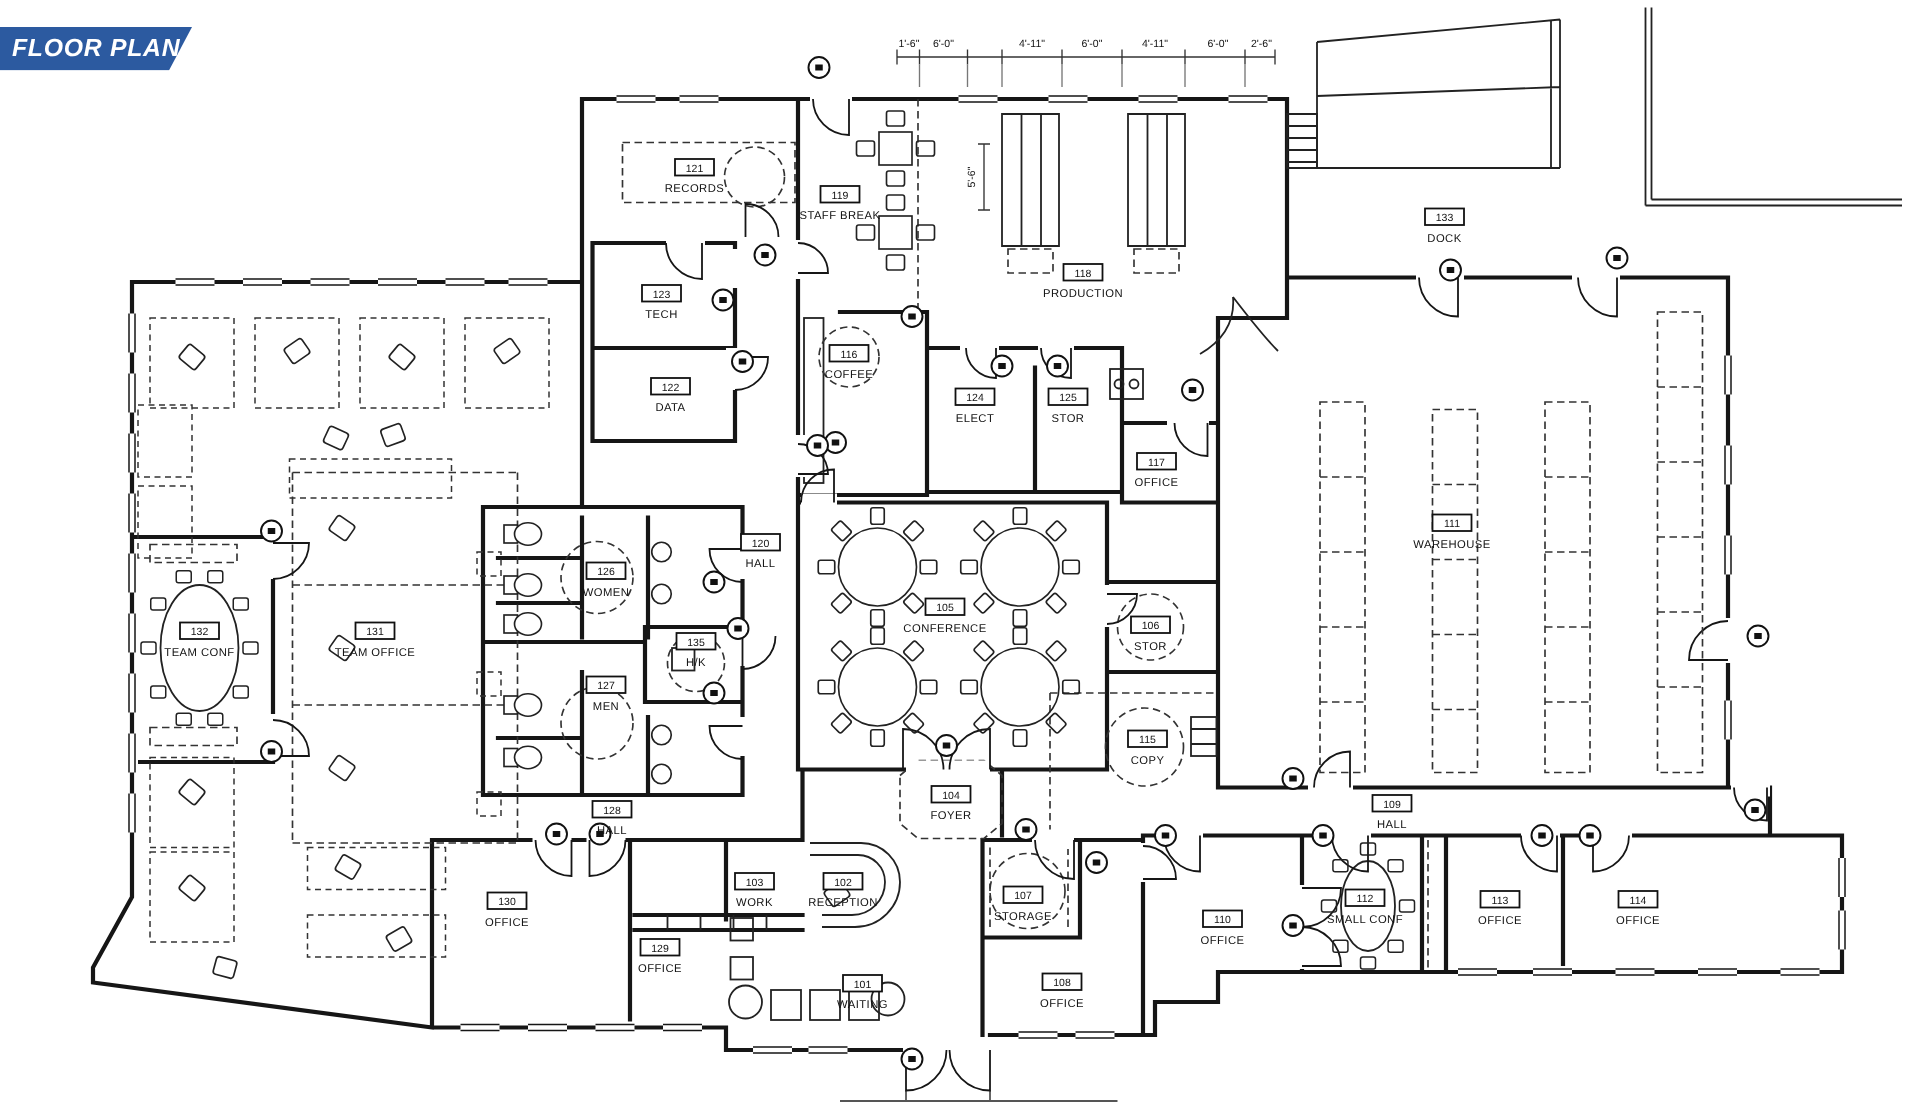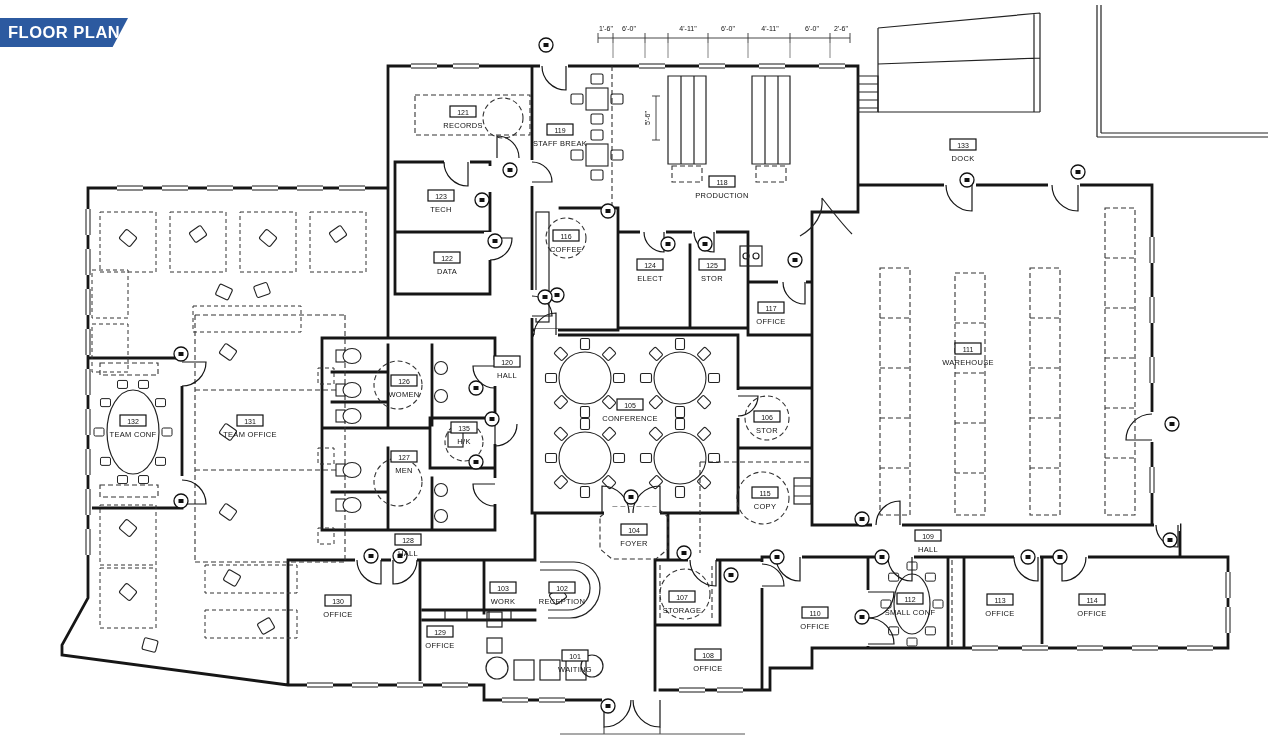--- a/index.html
+++ b/index.html
@@ -1,20 +1,20 @@
 <!DOCTYPE html>
 <html><head>
 <meta charset="utf-8">
 <style>
   html,body{margin:0;padding:0;background:#ffffff;}
   .stage{position:relative;width:1270px;height:737px;background:#ffffff;overflow:hidden;
          font-family:"Liberation Sans",sans-serif;}
   .banner{position:absolute;left:0;top:18px;width:120px;height:29px;background:#2c5aa0;
           clip-path:polygon(0 0,100% 0,88% 100%,0 100%);color:#fff;font-weight:bold;
-          font-size:16.5px;line-height:29px;padding-left:8px;letter-spacing:.5px;}
+          font-size:16.5px;line-height:29px;padding-left:8px;letter-spacing:.5px;font-style:italic;}
   svg{position:absolute;left:0;top:0;}
   text{font-family:"Liberation Sans",sans-serif;}
 </style>
 </head>
 <body>
 
 <div class="stage">
   <div class="banner">
     <span>FLOOR PLAN</span>
   </div>

